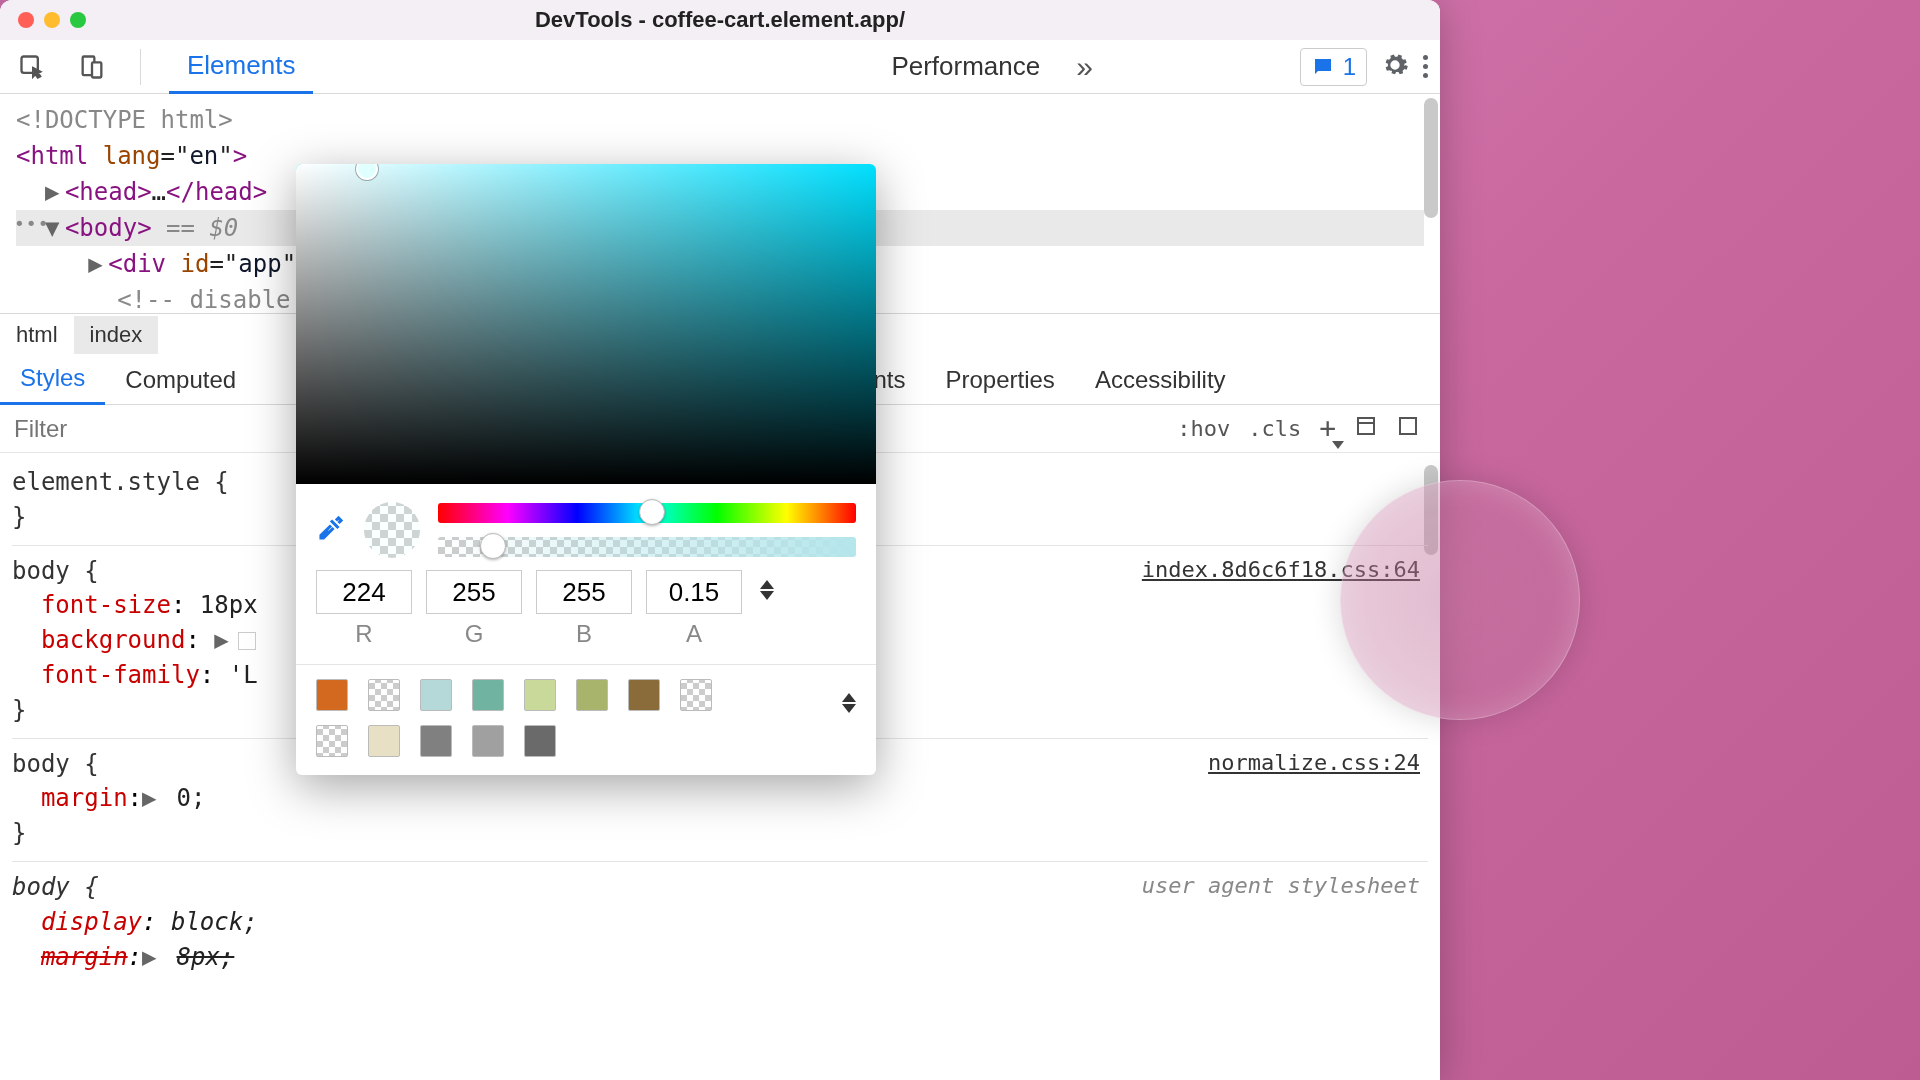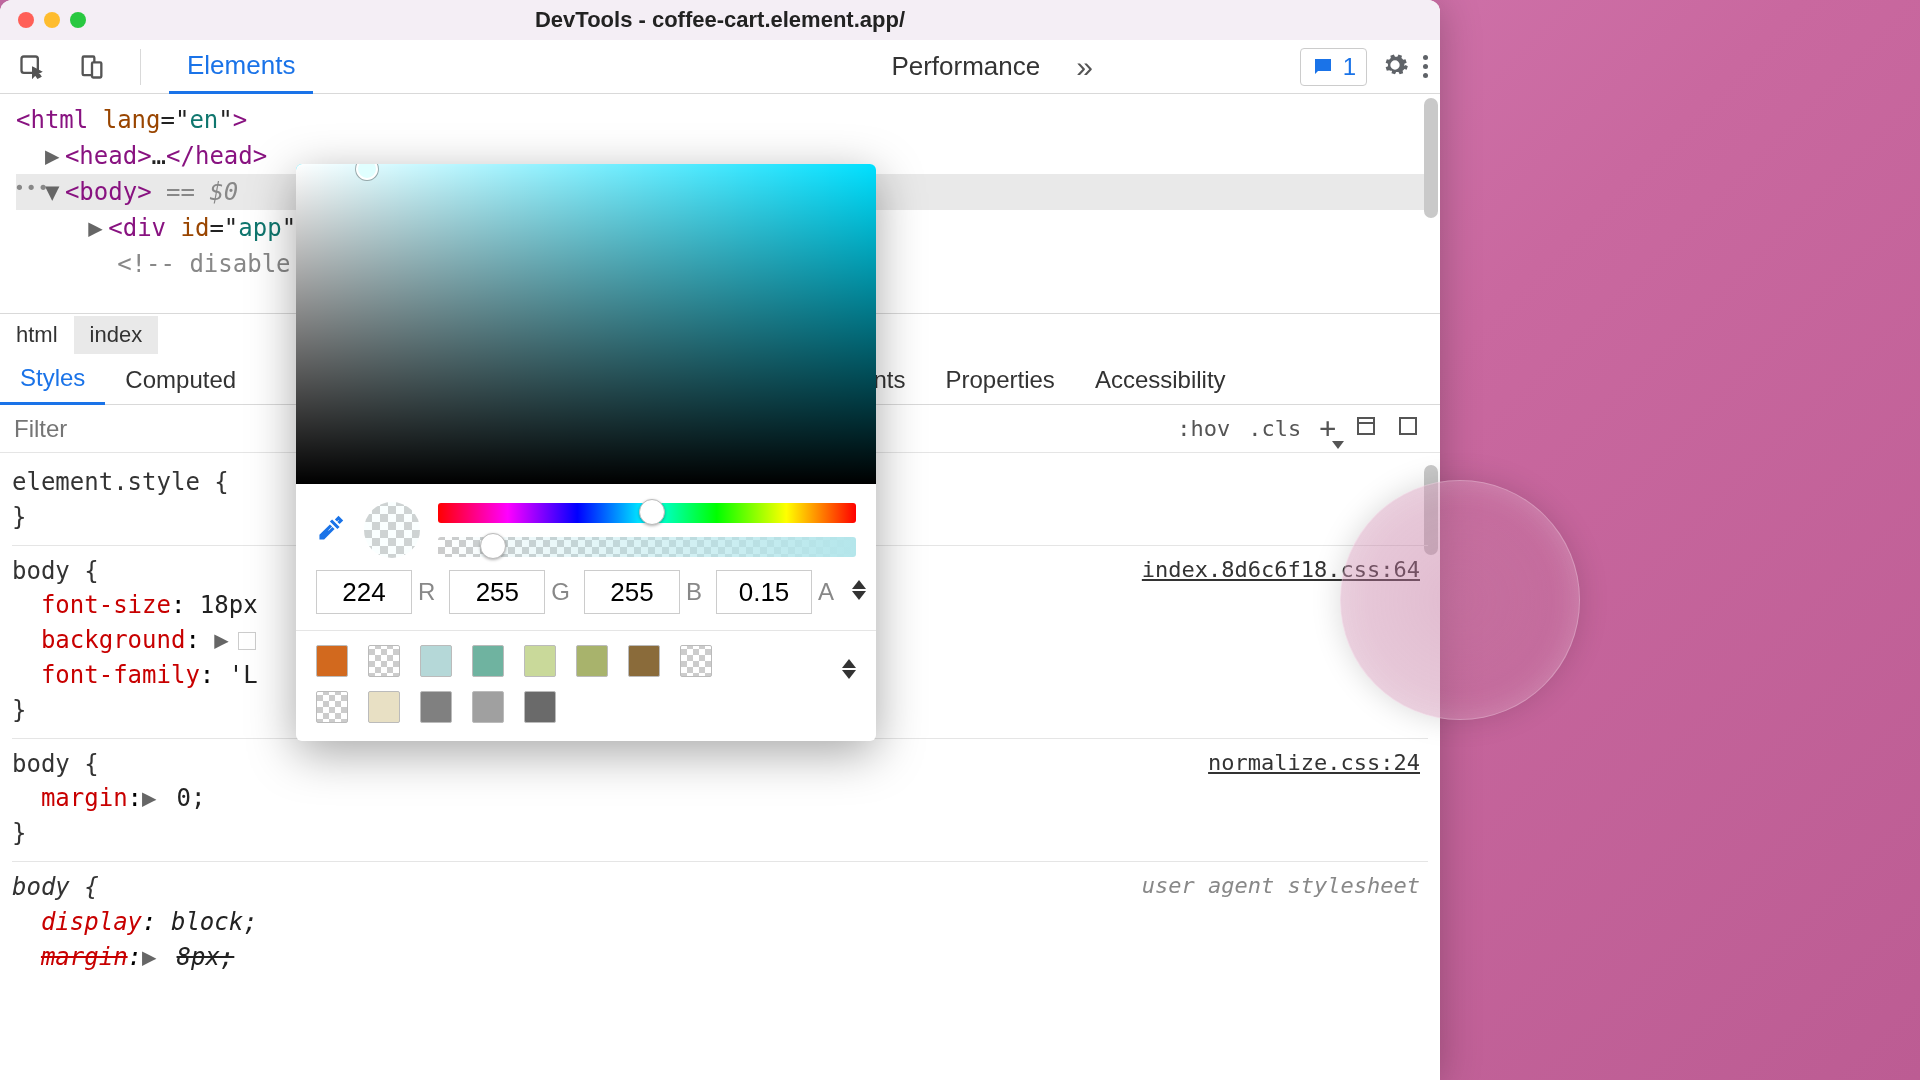--- a/index.html
+++ b/index.html
@@ -58,21 +58,21 @@
   .badge-box svg{width:24px;height:24px;fill:#1a73e8;}
   .gear svg{width:28px;height:28px;fill:#5f6368;}
   .kebab{display:flex;flex-direction:column;gap:4px;}
   .kebab span{width:5px;height:5px;border-radius:50%;background:#5f6368;}
   .main { flex:1; display:flex; position:relative; overflow:hidden;}
   .dom-pane { width: 100%; font-family: Menlo, Consolas, monospace; font-size:24px; line-height:1.5; padding:8px 16px; color:#222;}
   .dom-line{white-space:pre;}
   .c-gray{color:#888;}
   .c-tag{color:#881280;}
   .c-attr{color:#994500;}
-  .c-str{color:#0f766e;}
+  .c-str{color:#0f172a;}
   .c-eq{color:#222;}
   .c-sel{color:#888;font-style:italic;}
   .tri{color:#666;display:inline-block;width:20px;}
   .body-row{background:#e9e9e9;position:relative;}
   .body-row::before{content:"•••";position:absolute;left:-2px;color:#888;font-size:18px;letter-spacing:1px;}
   .crumbs { position:absolute; left:0; bottom:0; height:42px; width:100%; border-top:1px solid #d9d9d9; background:#fff; display:flex; align-items:center; font-size:22px;}
   .crumb{padding:6px 16px;color:#333;}
   .crumb.active{background:#e9e9e9;}
   .split { position:absolute; left:0; right:0; top: 260px; bottom:0; border-top:1px solid #d9d9d9; background:#fff;}
   .styles-tabs{display:flex;align-items:center;font-size:24px;border-bottom:1px solid #d9d9d9;height:50px;}
@@ -139,21 +139,21 @@
   }
   .alpha{
     height:20px;border-radius:3px;
     background:
       linear-gradient(to right, rgba(180,230,235,0), rgba(180,230,235,1)),
       repeating-conic-gradient(#ccc 0% 25%, #fff 0% 50%) 0/14px 14px;
     position:relative;
   }
   .thumb{position:absolute;top:-4px;width:26px;height:26px;border-radius:50%;background:#fff;border:1px solid #bbb;box-shadow:0 1px 3px rgba(0,0,0,0.3);}
   .rgba-row{display:flex;align-items:flex-start;gap:14px;padding:0 20px 16px;}
-  .rgba-col{display:flex;flex-direction:row;align-items:center;gap:6px;}
+  .rgba-col{display:flex;flex-direction:column;align-items:center;gap:6px;}
   .rgba-input{width:96px;height:44px;border:1px solid #ccc;text-align:center;font-size:26px;font-family:inherit;}
   .rgba-lbl{color:#888;font-size:24px;}
   .spin{display:flex;flex-direction:column;gap:2px;margin-left:4px;margin-top:10px;}
   .spin span{width:0;height:0;border-left:7px solid transparent;border-right:7px solid transparent;}
   .spin .up{border-bottom:9px solid #333;}
   .spin .down{border-top:9px solid #333;}
   .palette{border-top:1px solid #e5e5e5;padding:14px 20px 18px;display:flex;flex-direction:column;gap:14px;position:relative;}
   .pal-row{display:flex;gap:20px;align-items:center;}
   .pal-sw{width:32px;height:32px;border:1px solid #bbb;border-radius:2px;}
   .cursor-circle{
@@ -214,20 +214,21 @@
           <span></span>
           <span></span>
           <span></span>
         </div>
     </div>
   </div>
 
   <div class="main">
     <div class="scrollbar"></div>
     <div class="dom-pane">
+      <div class="dom-line c-gray">&lt;!DOCTYPE html&gt;</div>
       <div class="dom-line"><span class="c-tag">&lt;html </span><span class="c-attr">lang</span><span class="c-eq">="</span><span class="c-str">en</span><span class="c-eq">"</span><span class="c-tag">&gt;</span></div>
       <div class="dom-line">  <span class="tri">▶</span><span class="c-tag">&lt;head&gt;</span>…<span class="c-tag">&lt;/head&gt;</span></div>
       <div class="dom-line body-row">  <span class="tri">▼</span><span class="c-tag">&lt;body&gt;</span><span class="c-sel"> == $0</span></div>
       <div class="dom-line">     <span class="tri">▶</span><span class="c-tag">&lt;div </span><span class="c-attr">id</span><span class="c-eq">="</span><span class="c-str">app</span><span class="c-eq">"</span></div>
       <div class="dom-line">       <span class="c-gray">&lt;!-- disable</span><span style="margin-left:520px" class="c-gray">&gt;</span></div>
     </div>
 
     <div class="split">
       <div class="crumbs" style="top:-42px;bottom:auto;position:relative;">
         <div class="crumb">html</div>

